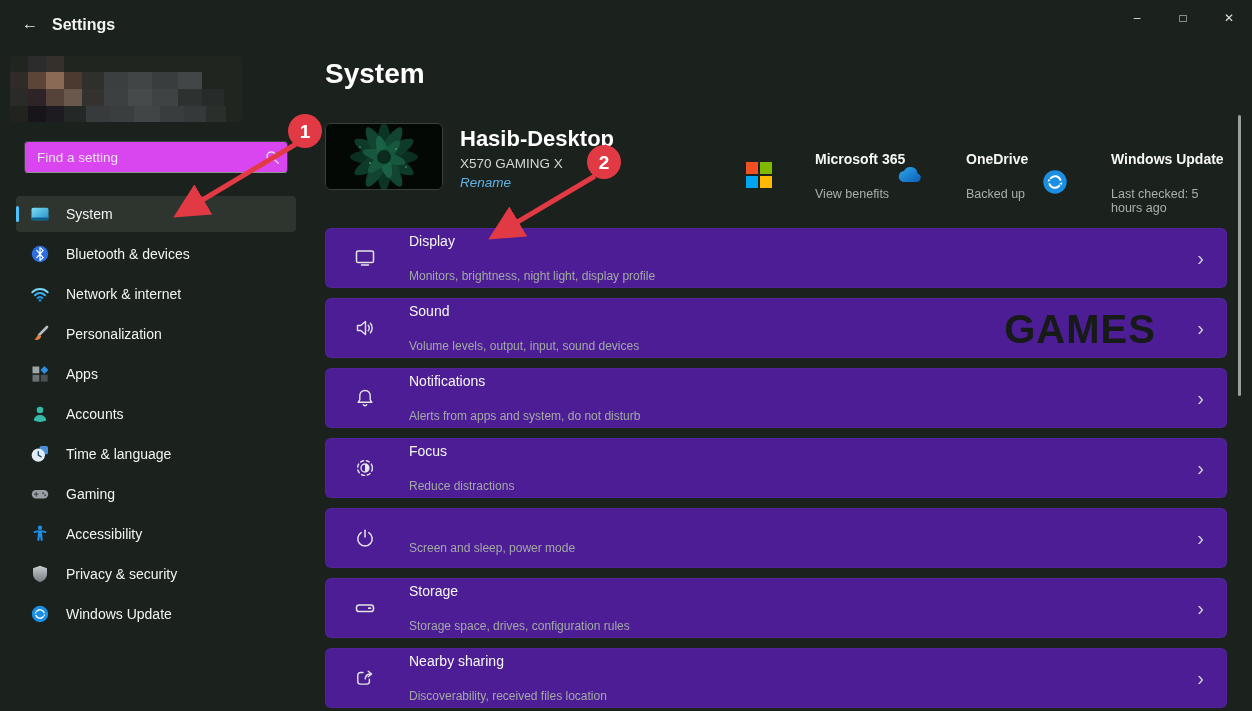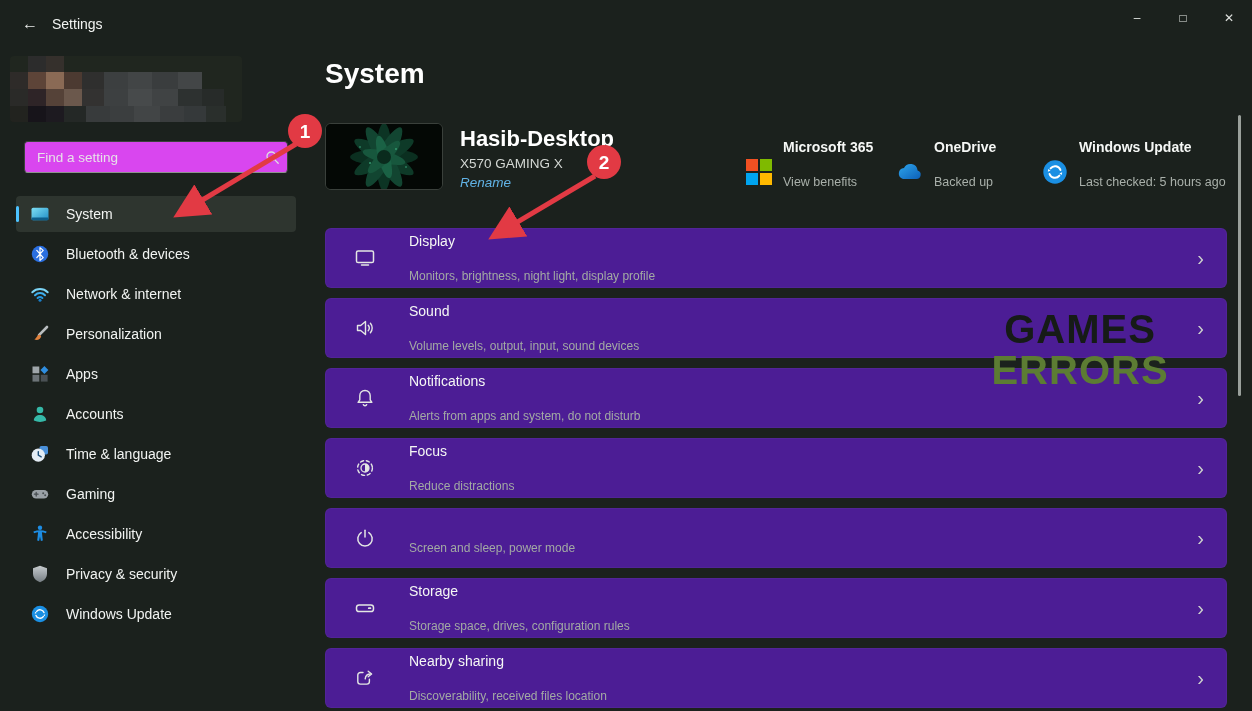--- a/index.html
+++ b/index.html
@@ -4,21 +4,21 @@
 <style>
   * { box-sizing: border-box; margin: 0; padding: 0; }
   html,body { width:1252px; height:711px; background:#101410; }
   body { font-family:"Liberation Sans", sans-serif; }
   .app { position:relative; width:1252px; height:711px; background:#1b211d; overflow:hidden; color:#fff; }
 
   
   .titlebar { position:absolute; top:0; left:0; right:0; height:48px; }
   .back-btn { position:absolute; left:12px; top:10px; width:36px; height:28px; border-radius:4px;
               display:flex; align-items:center; justify-content:center; font-size:16px; color:#e8eae8; cursor:pointer; }
-  .tb-title { position:absolute; left:52px; top:16px; font-size:14px; font-weight:400; color:#f2f4f2; }
+  .tb-title { position:absolute; left:52px; top:16px; font-size:16px; font-weight:700; color:#f2f4f2; }
   .win-controls { position:absolute; right:0; top:0; height:36px; display:flex; }
   .win-btn { width:46px; height:36px; display:flex; align-items:center; justify-content:center;
              font-size:12px; color:#dfe2df; cursor:pointer; }
 
   
   .sidebar { position:absolute; top:48px; left:0; width:312px; bottom:0; }
   .account { position:absolute; left:10px; top:8px; width:232px; height:66px; border-radius:4px; overflow:hidden; }
   .search-box { position:absolute; left:24px; top:93px; width:264px; height:32px; background:#d946ef;
                 border:1px solid #3c423d; border-bottom:1px solid #8d938d; border-radius:4px;
                 display:flex; align-items:center; }
@@ -41,21 +41,21 @@
   .page-title { position:absolute; top:10px; left:0; font-size:28px; font-weight:700; color:#fff; }
 
   .device-strip { position:absolute; top:75px; left:0; right:0; height:72px; }
   .thumb { position:absolute; left:0; top:0; width:118px; height:67px; border-radius:6px;
            border:1px solid #3a403b; overflow:hidden; background:#060b08; }
   .dev-text { position:absolute; left:135px; top:3px; }
   .dev-name { font-size:22px; font-weight:700; color:#fff; }
   .dev-model { font-size:13.5px; color:#d4d8d4; margin-top:4px; }
   .dev-rename { font-size:13.5px; color:#61b3e6; margin-top:4px; cursor:pointer; display:inline-block;font-style:italic; }
 
-  .status-card { position:absolute; top:16px; display:flex; align-items:flex-end; cursor:pointer; }
+  .status-card { position:absolute; top:28px; display:flex; align-items:center; cursor:pointer;gap:32px; }
   .status-icn { margin-right:11px; margin-top:2px; }
   .status-title { font-size:14px; font-weight:700; color:#f5f7f5; }
   .status-sub { font-size:12.5px; color:#a9b0aa; margin-top:20px; }
 
   .rows { position:absolute; top:180px; left:0; width:902px; }
   .row { position:relative; height:60px; margin-bottom:10px; background:#4c1d95;
          border:1px solid rgba(255,255,255,0.035); border-radius:6px;
          display:flex; align-items:center; padding:0 16px 0 27px; cursor:pointer; }
   .row-icn { width:24px; height:24px; margin-right:32px; flex:none; display:flex; align-items:center; justify-content:center; }
   .row-text { flex:1; }
@@ -461,21 +461,20 @@
           <div class="row-title">Nearby sharing</div>
           <div class="row-sub">Discoverability, received files location</div>
         </div>
         <span class="chev">›</span>
       </div>
     </div>
   </div>
 
   <div class="watermark">
     <div class="wm1">GAMES</div>
-    <div class="wm2">ERRORS</div>
   </div>
 
   <svg class="annot" width="1252" height="711" viewBox="0 0 1252 711">
     <defs>
       <marker id="arrhead" markerWidth="7" markerHeight="7" refX="4.5" refY="3.5" orient="auto">
         <path d="M0 0 L7 3.5 L0 7 Z" fill="#e23a44"></path>
       </marker>
     </defs>
     <line x1="296" y1="144" x2="184" y2="211" stroke="#e23a44" stroke-width="5" marker-end="url(#arrhead)"></line>
     <circle cx="305" cy="131" r="17" fill="#e23a44"></circle>

